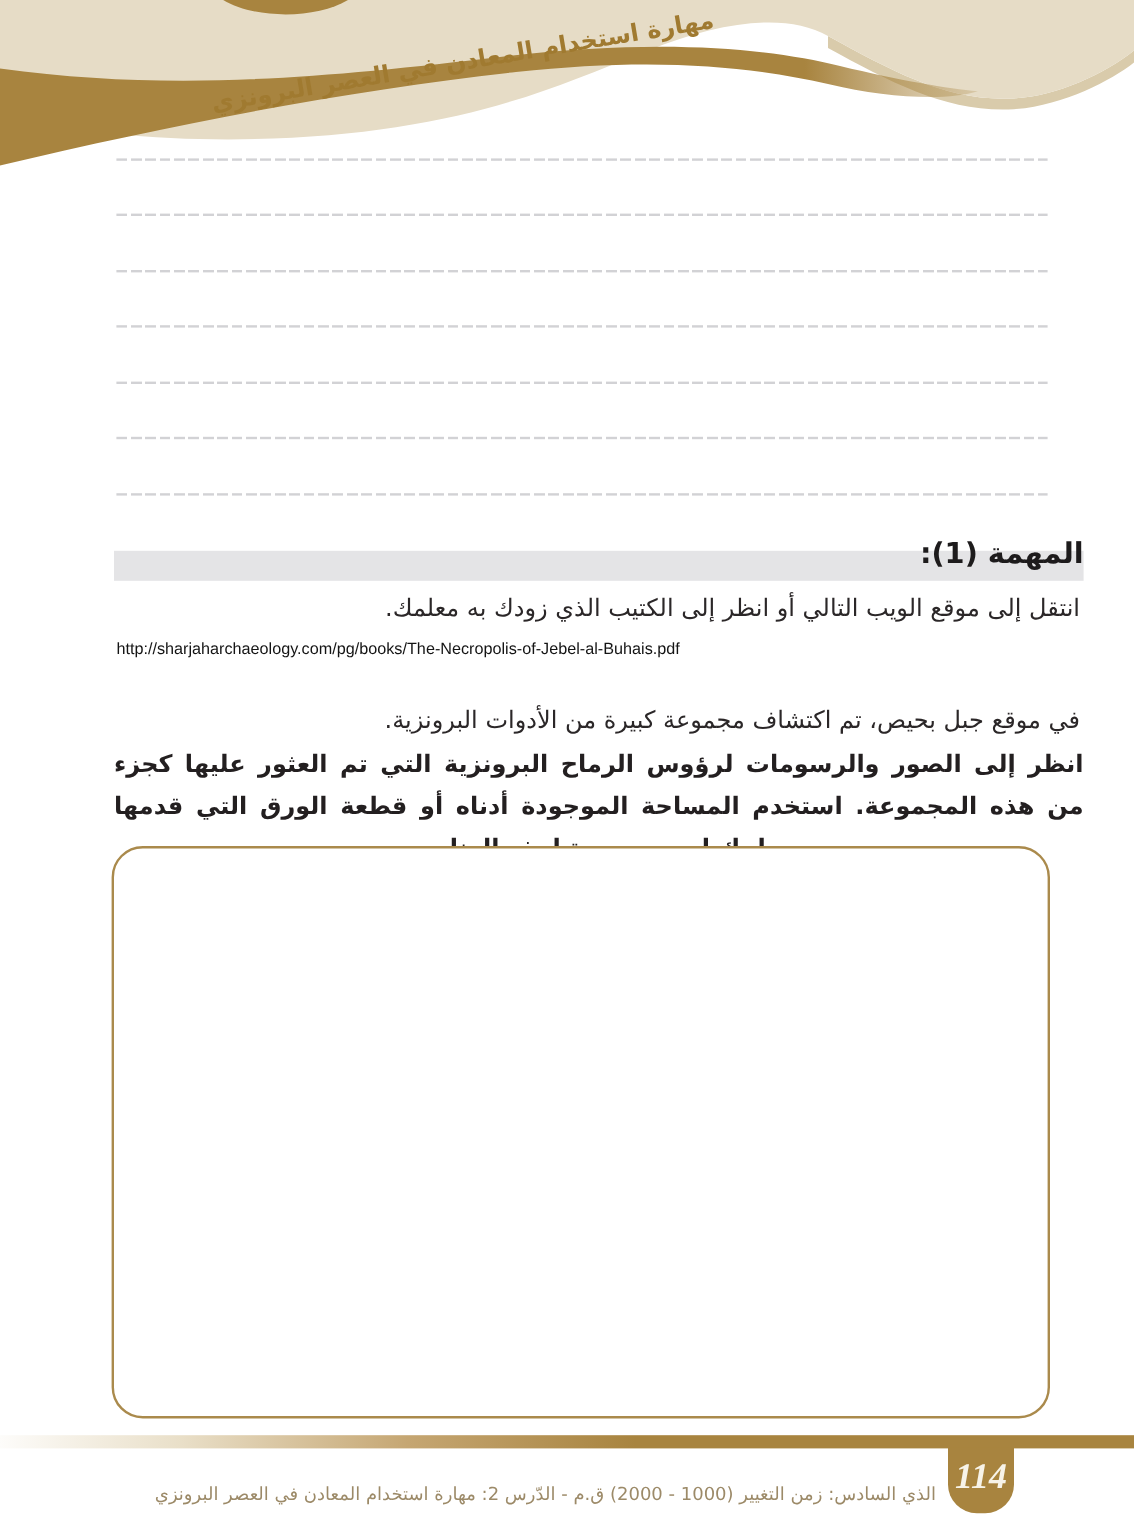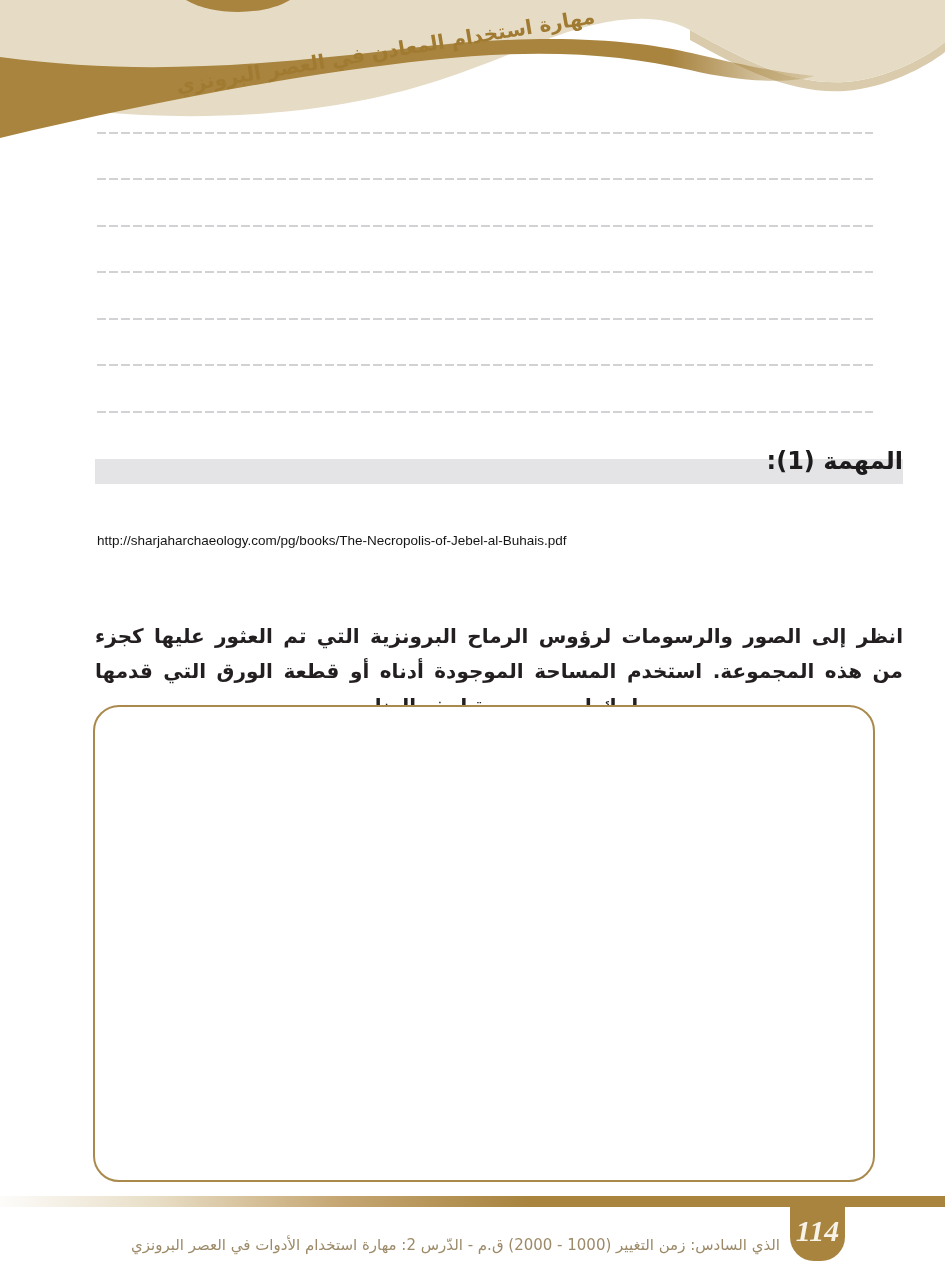--- a/index.html
+++ b/index.html
@@ -85,30 +85,32 @@
     <div class="wline" style="top:225px"></div>
     <div class="wline" style="top:271px"></div>
     <div class="wline" style="top:318px"></div>
     <div class="wline" style="top:364px"></div>
     <div class="wline" style="top:411px"></div>
   </div>
 
   <div class="task-bar"></div>
   <div class="task-title" dir="rtl">المهمة (1):</div>
 
+  <div class="instruction" dir="rtl">انتقل إلى موقع الويب التالي أو انظر إلى الكتيب الذي زودك به معلمك.</div>
 
   <div class="url">http://sharjaharchaeology.com/pg/books/The-Necropolis-of-Jebel-al-Buhais.pdf</div>
 
+  <div class="intro" dir="rtl">في موقع جبل بحيص، تم اكتشاف مجموعة كبيرة من الأدوات البرونزية.</div>
 
   <div class="bold-para" dir="rtl">انظر إلى الصور والرسومات لرؤوس الرماح البرونزية التي تم العثور عليها كجزء من هذه المجموعة. استخدم المساحة الموجودة أدناه أو قطعة الورق التي قدمها معلمك لرسم صورة لهذه العناصر.</div>
 
   <div class="draw-box"></div>
 
   <div class="footer-bar"></div>
 
   <div class="page-badge">
     <span>114</span>
   </div>
 
 
-  <div class="chapter" dir="rtl"><span>الذي السادس: زمن التغيير </span><bdi dir="ltr">(2000 - 1000)</bdi><span> ق.م - الدّرس 2: مهارة استخدام الأدوات في العصر البرونزي</span></div>
+  <div class="chapter" dir="rtl"><span>الذي السادس: زمن التغيير </span><bdi dir="ltr">(2000 - 1000)</bdi><span> ق.م - الدّرس 2: مهارة استخدام المعادن في العصر البرونزي</span></div>
 
 </div>
 
 </body></html>

